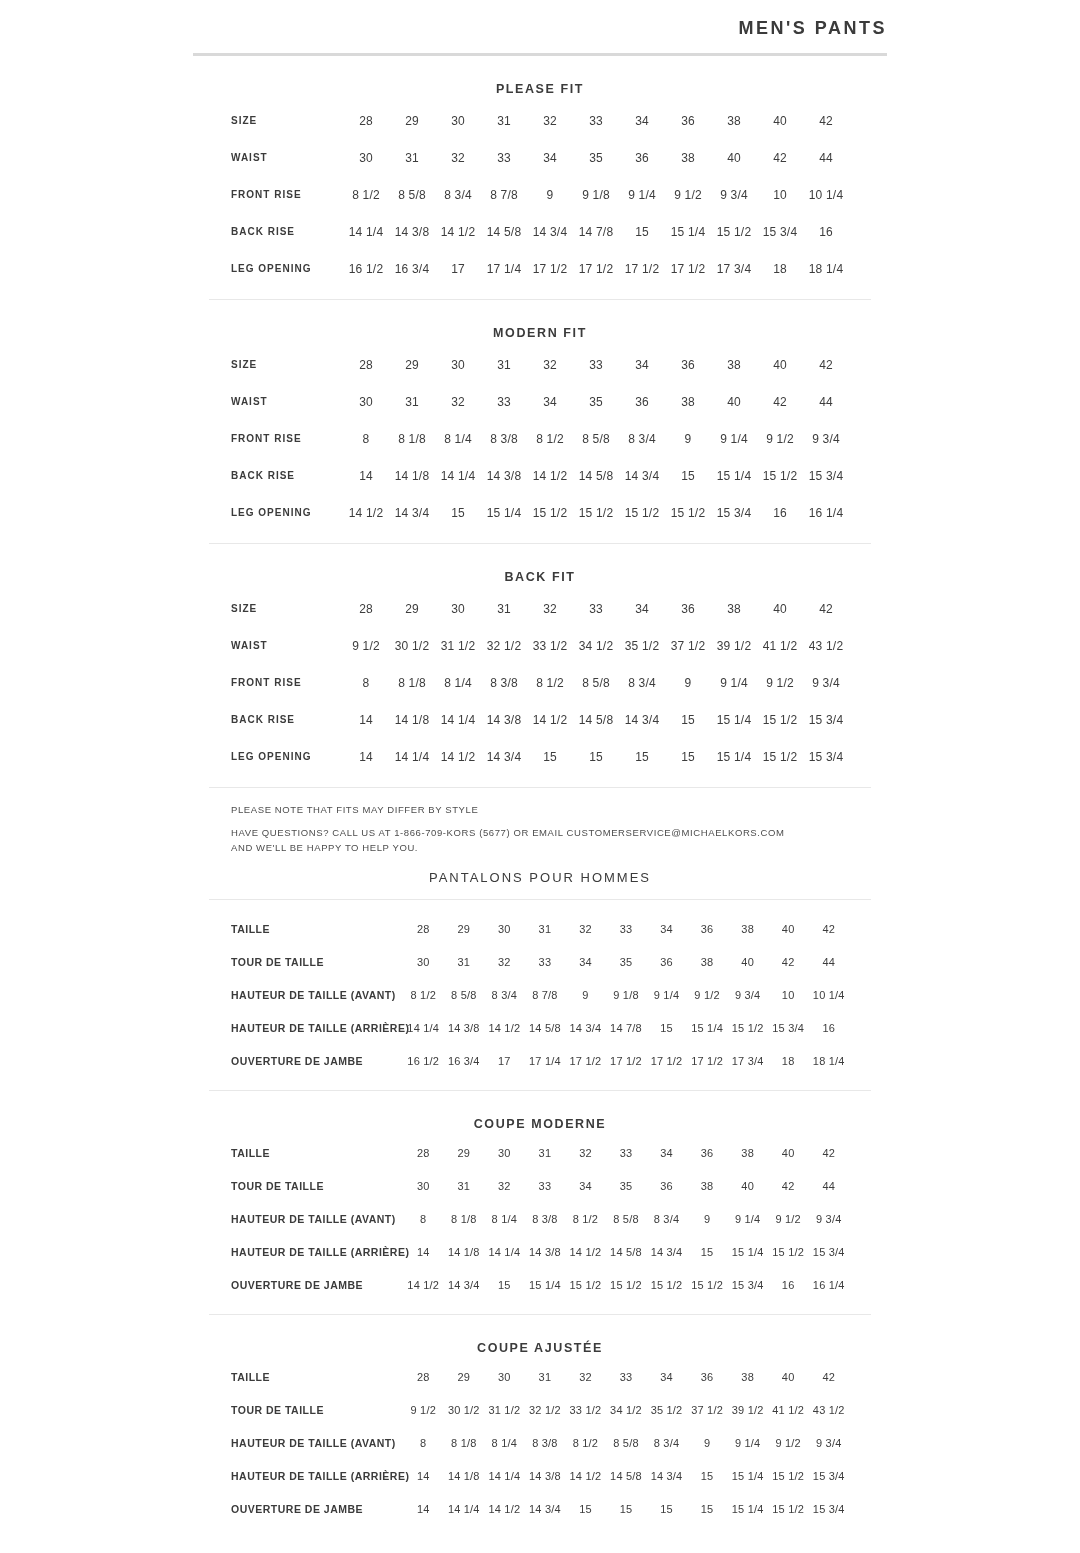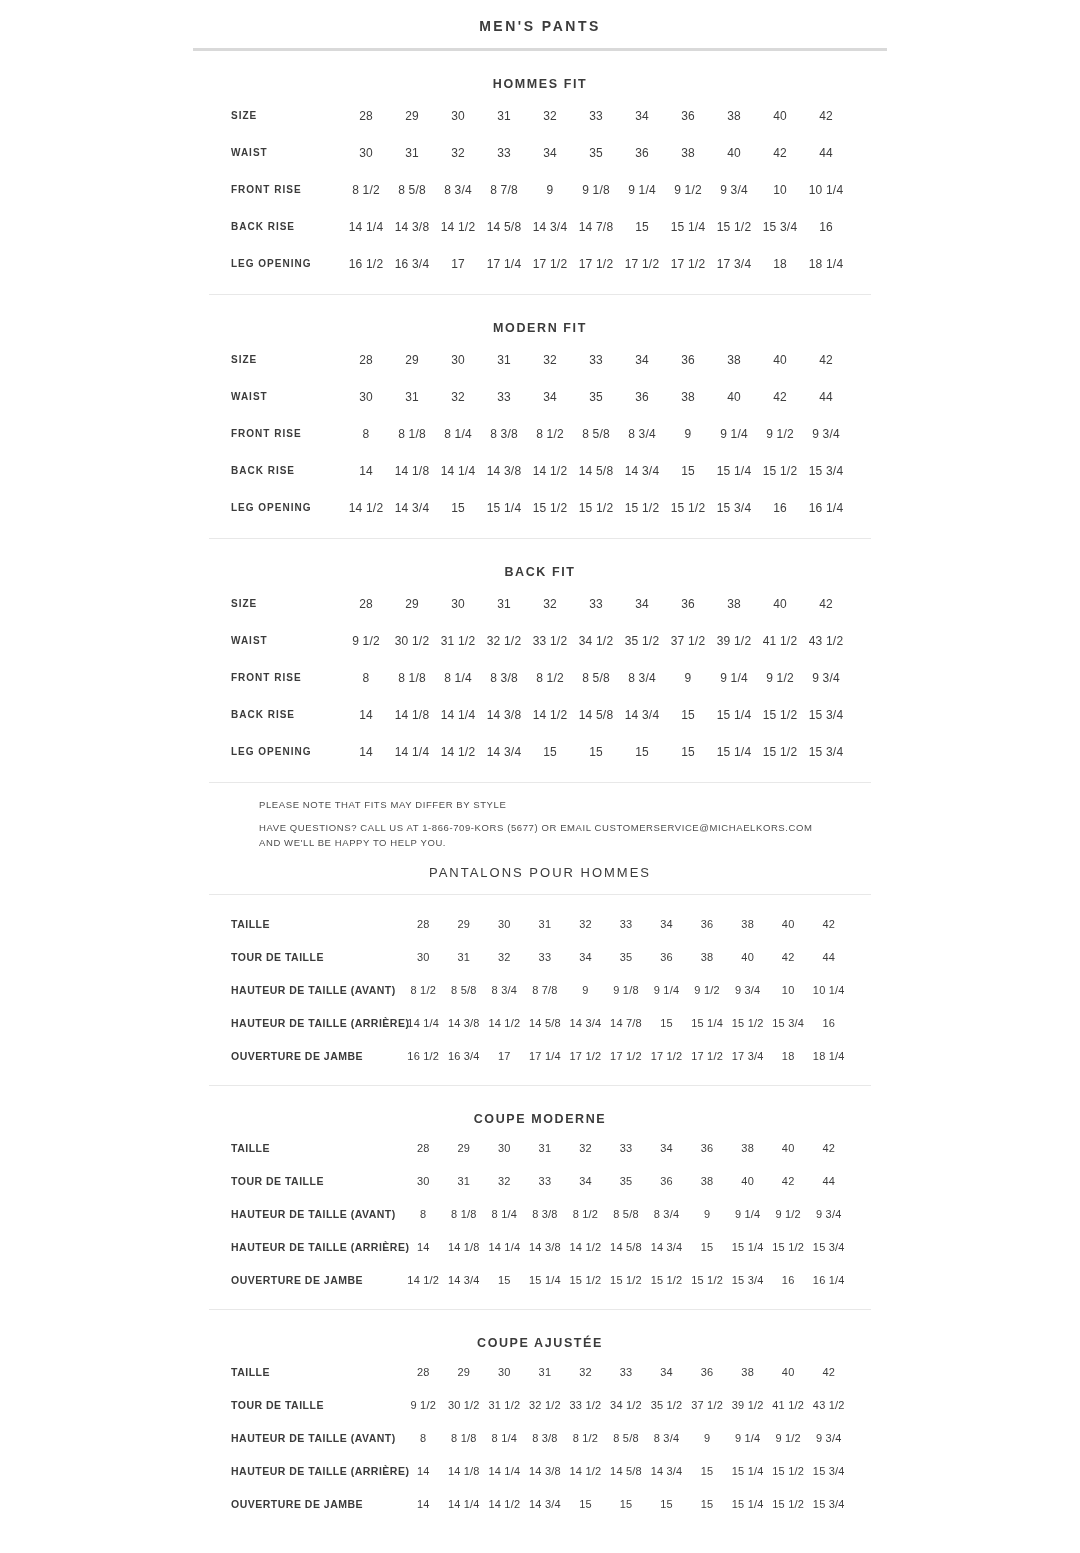--- a/index.html
+++ b/index.html
@@ -5,21 +5,21 @@
   html,body { margin:0; padding:0; background:#ffffff; }
   body {
     width:1080px; height:1553px;
     font-family:"Liberation Sans", sans-serif;
     color:#3d3d3d;
     -webkit-font-smoothing:antialiased;
   }
   .page { width:694px; margin:0 auto; padding-top:8px; }
 
   .page-title {
-    text-align:center; font-size:14px; font-weight:bold;
+    text-align:right; font-size:18px; font-weight:bold;
     letter-spacing:2.5px; padding:10px 0 14px 0; color:#3b3b3b;
   }
   .top-rule { height:3px; background:#d9d9d9; border:none; margin:0; }
 
   .section { padding:13px 0 0 0; }
   .section-title {
     text-align:center; font-size:12.5px; font-weight:bold;
     letter-spacing:1.6px; padding:13px 0 6px 0; color:#3b3b3b;
   }
   .divider { height:1px; background:#e8e8e8; margin:12px 16px 0 16px; }
@@ -27,38 +27,38 @@
   .size-table { margin:0 38px; }
   .t-row { display:grid; align-items:center; }
   .section-en .t-row { grid-template-columns:112px repeat(11, 1fr); height:37px; }
   .section-fr .t-row { grid-template-columns:172px repeat(11, 1fr); height:33px; }
   .t-label { font-weight:bold; letter-spacing:1px; font-size:10px; color:#3b3b3b; white-space:nowrap; }
   .section-fr .t-label { font-size:10.5px; letter-spacing:0.5px; }
   .t-cell { text-align:center; font-size:12px; letter-spacing:0.2px; white-space:nowrap; color:#3d3d3d; }
   .section-fr .t-cell { font-size:11px; }
 
   .notes { margin:14px 38px 6px 38px; color:#4d4d4d; }
-  .note-line { font-size:9.5px; letter-spacing:0.6px; line-height:1.6;margin-left:28px; }
+  .note-line { font-size:9.5px; letter-spacing:0.6px; line-height:1.6; }
   .note-group { margin-top:8px; }
 
   .fr-main-title {
     text-align:center; font-size:13px; font-weight:normal;
     letter-spacing:2px; padding:8px 0 14px 0; color:#3b3b3b;
   }
 </style>
 </head>
 <body>
 
 <div class="page">
 
   <div class="page-title">MEN'S PANTS</div>
   <div class="top-rule"></div>
 
   <div class="section section-en">
-    <div class="section-title">HOMMES FIT</div>
+    <div class="section-title">PLEASE FIT</div>
     <div class="size-table">
         <div class="t-row">
           <div class="t-label">SIZE</div>
           <div class="t-cell">28</div>
           <div class="t-cell">29</div>
           <div class="t-cell">30</div>
           <div class="t-cell">31</div>
           <div class="t-cell">32</div>
           <div class="t-cell">33</div>
           <div class="t-cell">34</div>

